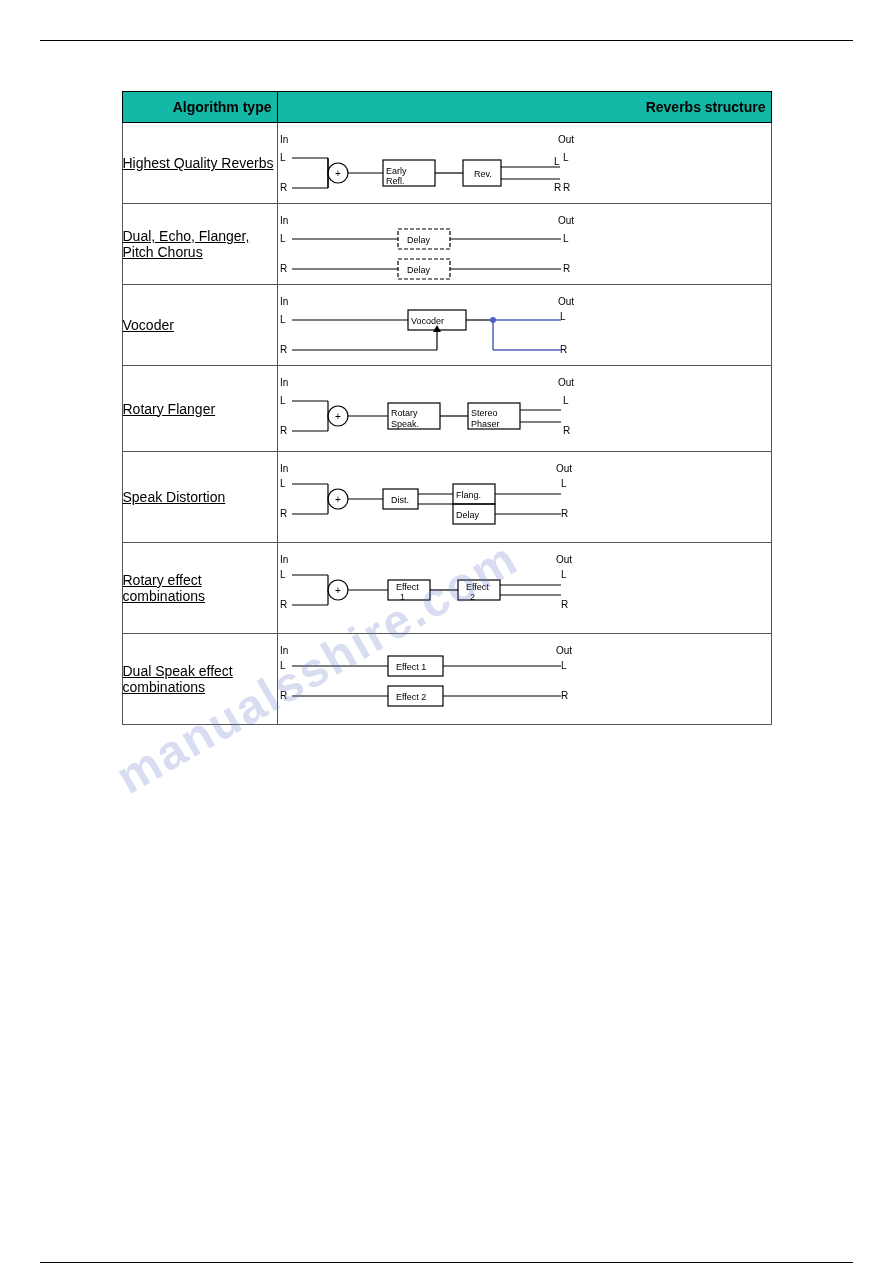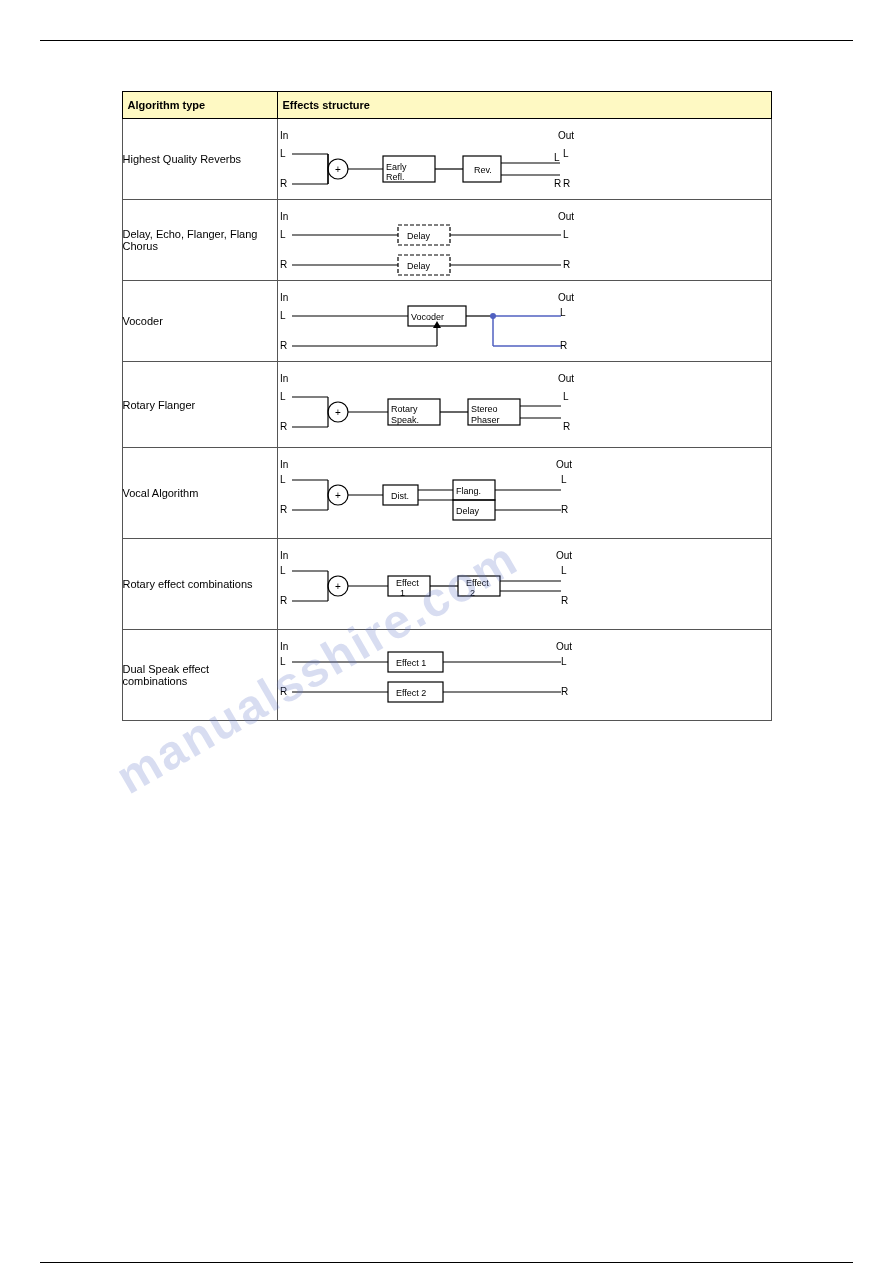--- a/index.html
+++ b/index.html
@@ -32,33 +32,34 @@
       width: 100%;
       border-collapse: collapse;
       border: 1.5px solid #000;
     }
     .effects-table th, .effects-table td {
       border: 1px solid #555;
       padding: 0;
       vertical-align: middle;
     }
     .effects-table thead th {
-      background: #fef9c3;
+      background: #14b8a6;
       font-weight: bold;
-      font-size: 11px;
-      text-align: left;
+      font-size: 14px;
+      text-align: right;
       padding: 7px 5px;
       border: 1.5px solid #000;
     }
     .algo-cell {
       width: 155px;
       padding: 10px 10px 10px 12px;
-      font-size: 11px;
+      font-size: 14px;
       vertical-align: middle;
       border-right: 1.5px solid #555;
+      text-decoration: underline;
     }
     .struct-cell {
       padding: 8px 10px;
       vertical-align: middle;
       position: relative;
     }
     
     .diagram-svg {
       display: block;
     }
@@ -80,21 +81,21 @@
 <body>
 
 <div class="page-container">
   <div class="top-line"></div>
 
   <div class="content-area">
     <table class="effects-table">
       <thead>
         <tr>
           <th>Algorithm type</th>
-          <th>Effects structure</th>
+          <th>Reverbs structure</th>
         </tr>
       </thead>
       <tbody>
 
         <tr>
           <td class="algo-cell">Highest Quality Reverbs</td>
           <td class="struct-cell">
             <svg class="diagram-svg" width="300" height="80" viewBox="0 0 300 80">
 
               <text x="2" y="20" font-size="10" fill="#000">In</text>
@@ -134,21 +135,21 @@
 
               <line x1="223" y1="44" x2="282" y2="44" stroke="#000" stroke-width="1.2"></line>
               <text x="276" y="42" font-size="10" fill="#000">L</text>
               <line x1="223" y1="56" x2="282" y2="56" stroke="#000" stroke-width="1.2"></line>
               <text x="276" y="68" font-size="10" fill="#000">R</text>
             </svg>
           </td>
         </tr>
 
         <tr>
-          <td class="algo-cell">Delay, Echo, Flanger, Flang Chorus</td>
+          <td class="algo-cell">Dual, Echo, Flanger, Pitch Chorus</td>
           <td class="struct-cell">
             <svg class="diagram-svg" width="300" height="80" viewBox="0 0 300 80">
               <text x="2" y="20" font-size="10" fill="#000">In</text>
               <text x="2" y="38" font-size="10" fill="#000">L</text>
               <text x="2" y="68" font-size="10" fill="#000">R</text>
               <text x="280" y="20" font-size="10" fill="#000">Out</text>
               <text x="285" y="38" font-size="10" fill="#000">L</text>
               <text x="285" y="68" font-size="10" fill="#000">R</text>
 
               <line x1="14" y1="35" x2="120" y2="35" stroke="#000" stroke-width="1.2"></line>
@@ -234,21 +235,21 @@
               <text x="193" y="61" font-size="9" fill="#000">Phaser</text>
 
               <line x1="242" y1="44" x2="283" y2="44" stroke="#000" stroke-width="1.2"></line>
 
               <line x1="242" y1="56" x2="283" y2="56" stroke="#000" stroke-width="1.2"></line>
             </svg>
           </td>
         </tr>
 
         <tr>
-          <td class="algo-cell">Vocal Algorithm</td>
+          <td class="algo-cell">Speak Distortion</td>
           <td class="struct-cell">
             <svg class="diagram-svg" width="300" height="90" viewBox="0 0 300 90">
               <text x="2" y="20" font-size="10" fill="#000">In</text>
               <text x="2" y="35" font-size="10" fill="#000">L</text>
               <text x="2" y="65" font-size="10" fill="#000">R</text>
               <text x="278" y="20" font-size="10" fill="#000">Out</text>
               <text x="283" y="35" font-size="10" fill="#000">L</text>
               <text x="283" y="65" font-size="10" fill="#000">R</text>
 
               <line x1="14" y1="32" x2="50" y2="32" stroke="#000" stroke-width="1.2"></line>

